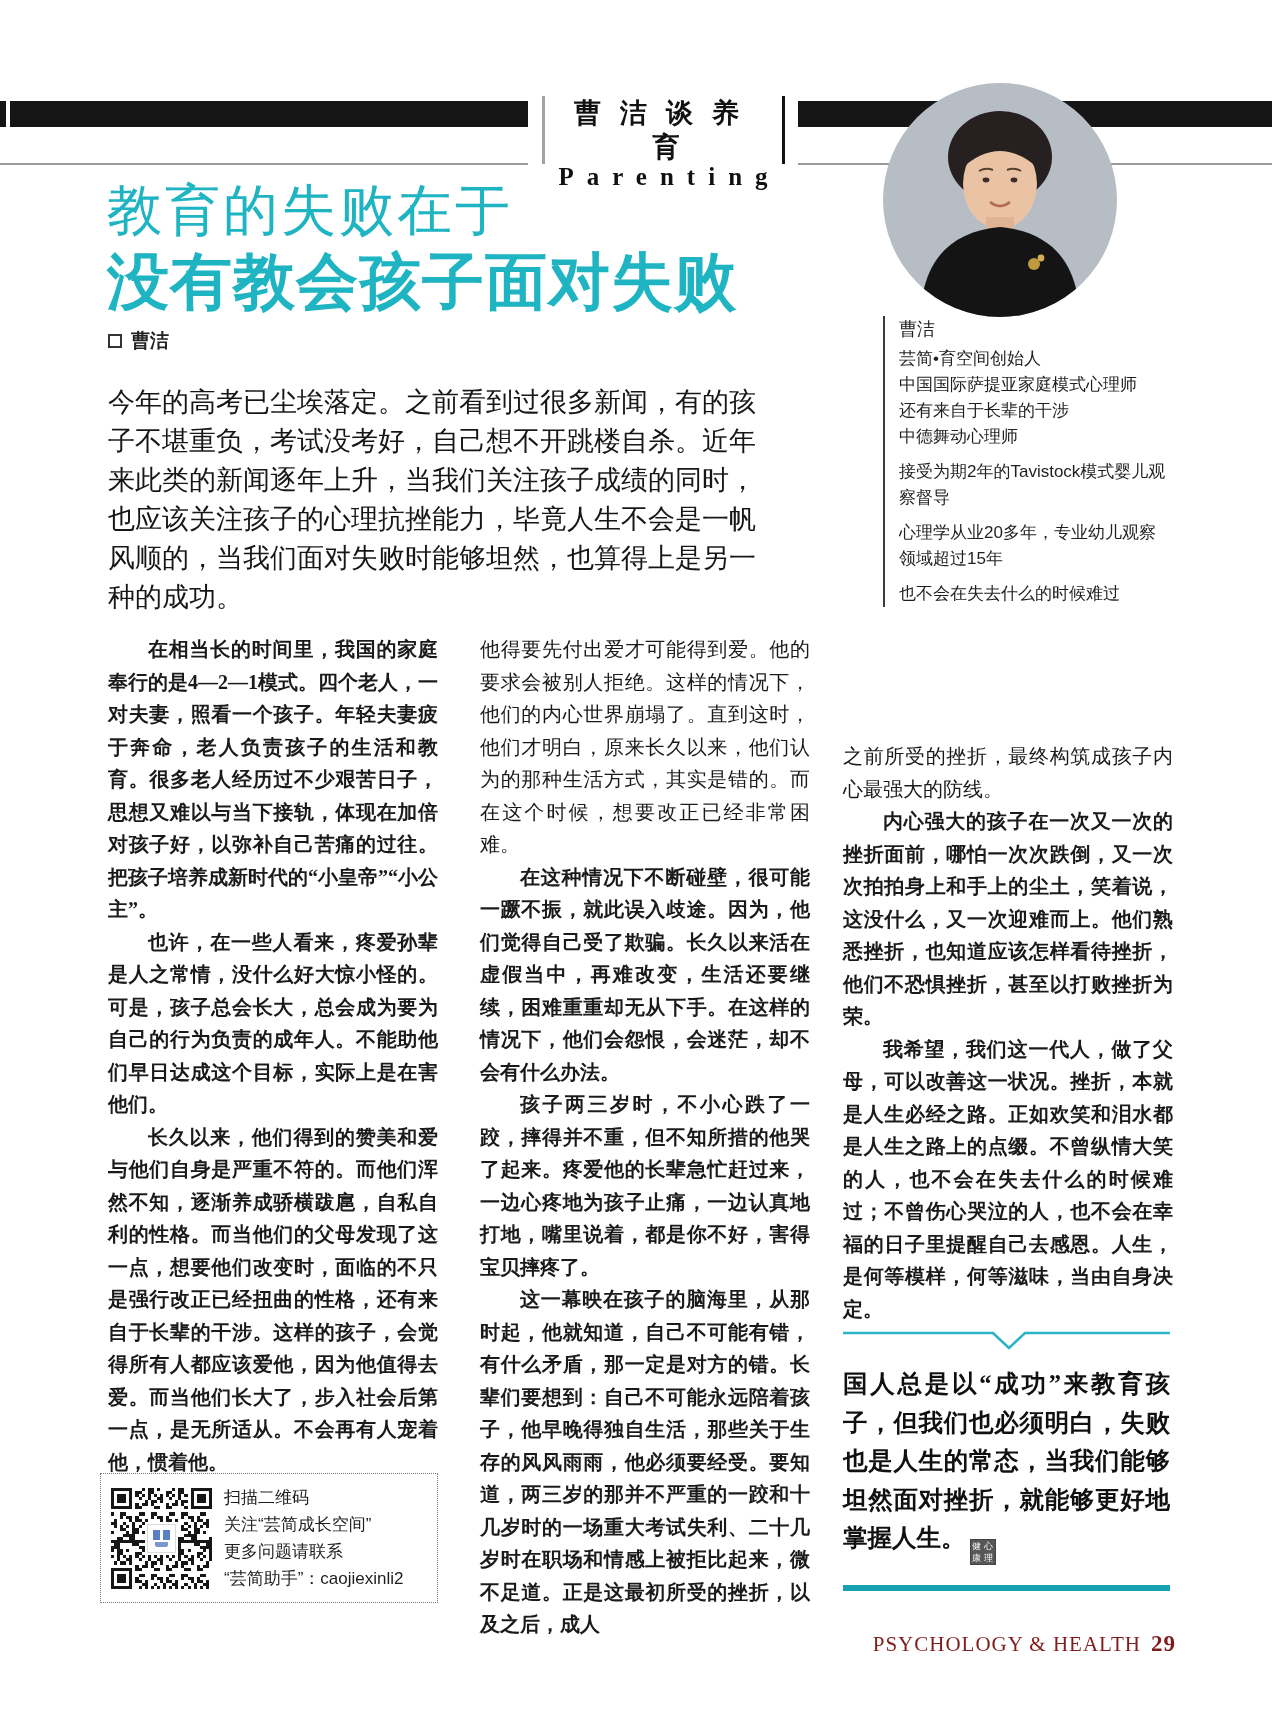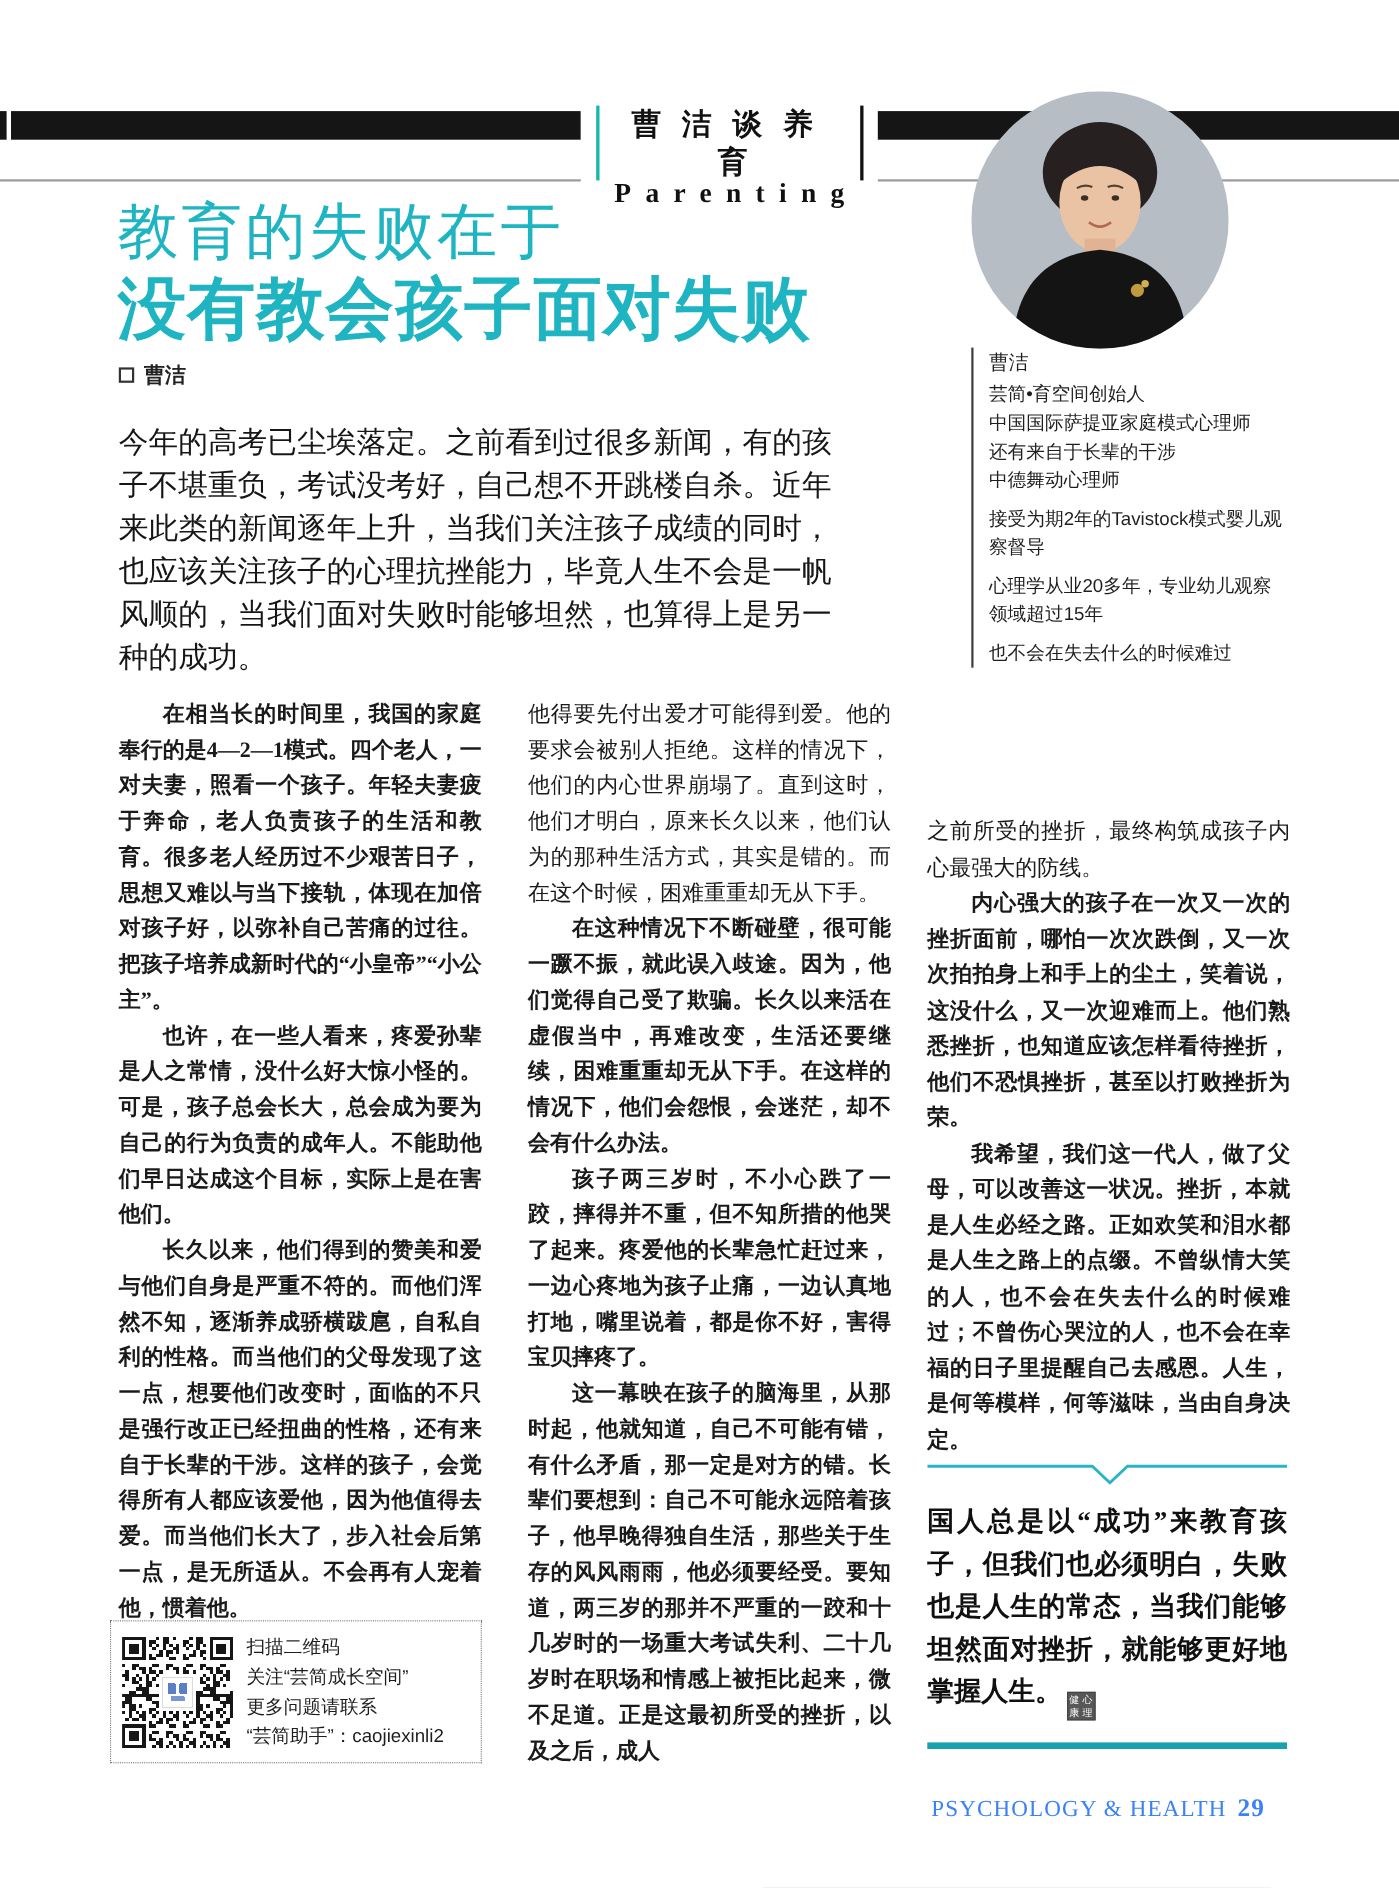--- a/index.html
+++ b/index.html
@@ -13,21 +13,21 @@
     position:relative;width:1272px;height:1716px;background:#ffffff;
     margin:0 auto;overflow:hidden;
     font-family:"Liberation Serif","DejaVu Serif",serif;color:#1c1c1c;
   }
   
   .hdr-square{position:absolute;left:0;top:101px;width:6px;height:26px;background:#151515;}
   .hdr-bar-left{position:absolute;left:10px;top:101px;width:518px;height:26px;background:#151515;}
   .hdr-bar-right{position:absolute;left:797px;top:101px;width:475px;height:26px;background:#151515;}
   .hdr-titles{position:absolute;left:528px;top:96px;width:270px;text-align:center;z-index:2;background:#fff;}
   .hdr-cn{
-    display:inline-block;border-left:3px solid #14b8a6;border-right:3px solid #111;
+    display:inline-block;border-left:3px solid #a3a3a3;border-right:3px solid #111;
     padding:0 10px 0 16px;font-size:27px;font-weight:600;line-height:34px;color:#111;
   }
   .hdr-cn span{letter-spacing:19px;margin-right:-19px;}
   .hdr-en{font-size:25px;font-weight:700;line-height:26px;color:#111;}
   .hdr-en span{letter-spacing:13px;margin-right:-13px;}
   .hdr-rule{position:absolute;left:0;top:163px;width:1272px;height:2px;background:#9a9a9a;}
   
   .portrait{position:absolute;left:883px;top:83px;width:234px;height:234px;z-index:5;}
   
   .headline{position:absolute;left:107px;top:176px;color:var(--accent);}
@@ -84,22 +84,22 @@
     display:inline-grid;grid-template-columns:12px 12px;grid-template-rows:12px 12px;
     vertical-align:-3px;margin-left:4px;background:#575757;border:1px solid #444;
   }
   .seal span{
     font-family:"Liberation Sans","DejaVu Sans",sans-serif;
     font-size:9px;line-height:12px;color:#fff;text-align:center;font-weight:400;
   }
   .quote-rule{margin-top:20px;width:327px;height:5.5px;background:var(--rule-teal-dark);}
   
   .footer{
-    position:absolute;left:650px;top:1631px;width:500px;text-align:right;
-    font-size:21px;letter-spacing:1px;color:#3b82f6;
+    position:absolute;left:676px;top:1631px;width:500px;text-align:right;
+    font-size:21px;letter-spacing:1px;color:#7f1d1d;
   }
   .footer b{font-size:23px;margin-left:10px;}
 </style>
 </head>
 <body>
 
 <div class="page">
 
   <div class="hdr-square"></div>
   <div class="hdr-bar-left"></div>
@@ -157,21 +157,21 @@
     <p class="gap">心理学从业20多年，专业幼儿观察领域超过15年</p>
     <p class="gap">也不会在失去什么的时候难过</p>
   </div>
 
   <div class="col col1">
     <p class="indent">在相当长的时间里，我国的家庭奉行的是4—2—1模式。四个老人，一对夫妻，照看一个孩子。年轻夫妻疲于奔命，老人负责孩子的生活和教育。很多老人经历过不少艰苦日子，思想又难以与当下接轨，体现在加倍对孩子好，以弥补自己苦痛的过往。把孩子培养成新时代的“小皇帝”“小公主”。</p>
     <p class="indent">也许，在一些人看来，疼爱孙辈是人之常情，没什么好大惊小怪的。可是，孩子总会长大，总会成为要为自己的行为负责的成年人。不能助他们早日达成这个目标，实际上是在害他们。</p>
     <p class="indent">长久以来，他们得到的赞美和爱与他们自身是严重不符的。而他们浑然不知，逐渐养成骄横跋扈，自私自利的性格。而当他们的父母发现了这一点，想要他们改变时，面临的不只是强行改正已经扭曲的性格，还有来自于长辈的干涉。这样的孩子，会觉得所有人都应该爱他，因为他值得去爱。而当他们长大了，步入社会后第一点，是无所适从。不会再有人宠着他，惯着他。</p>
   </div>
   <div class="col col2">
-    <p>他得要先付出爱才可能得到爱。他的要求会被别人拒绝。这样的情况下，他们的内心世界崩塌了。直到这时，他们才明白，原来长久以来，他们认为的那种生活方式，其实是错的。而在这个时候，困难重重却无从下手。</p>
+    <p>他得要先付出爱才可能得到爱。他的要求会被别人拒绝。这样的情况下，他们的内心世界崩塌了。直到这时，他们才明白，原来长久以来，他们认为的那种生活方式，其实是错的。而在这个时候，想要改正已经非常困难。</p>
     <p class="indent">在这种情况下不断碰壁，很可能一蹶不振，就此误入歧途。因为，他们觉得自己受了欺骗。长久以来活在虚假当中，再难改变，生活还要继续，困难重重却无从下手。在这样的情况下，他们会怨恨，会迷茫，却不会有什么办法。</p>
     <p class="indent">孩子两三岁时，不小心跌了一跤，摔得并不重，但不知所措的他哭了起来。疼爱他的长辈急忙赶过来，一边心疼地为孩子止痛，一边认真地打地，嘴里说着，都是你不好，害得宝贝摔疼了。</p>
     <p class="indent">这一幕映在孩子的脑海里，从那时起，他就知道，自己不可能有错，有什么矛盾，那一定是对方的错。长辈们要想到：自己不可能永远陪着孩子，他早晚得独自生活，那些关于生存的风风雨雨，他必须要经受。要知道，两三岁的那并不严重的一跤和十几岁时的一场重大考试失利、二十几岁时在职场和情感上被拒比起来，微不足道。正是这最初所受的挫折，以及之后，成人</p>
   </div>
   <div class="col col3">
     <p>之前所受的挫折，最终构筑成孩子内心最强大的防线。</p>
     <p class="indent">内心强大的孩子在一次又一次的挫折面前，哪怕一次次跌倒，又一次次拍拍身上和手上的尘土，笑着说，这没什么，又一次迎难而上。他们熟悉挫折，也知道应该怎样看待挫折，他们不恐惧挫折，甚至以打败挫折为荣。</p>
     <p class="indent">我希望，我们这一代人，做了父母，可以改善这一状况。挫折，本就是人生必经之路。正如欢笑和泪水都是人生之路上的点缀。不曾纵情大笑的人，也不会在失去什么的时候难过；不曾伤心哭泣的人，也不会在幸福的日子里提醒自己去感恩。人生，是何等模样，何等滋味，当由自身决定。</p>
   </div>
 

